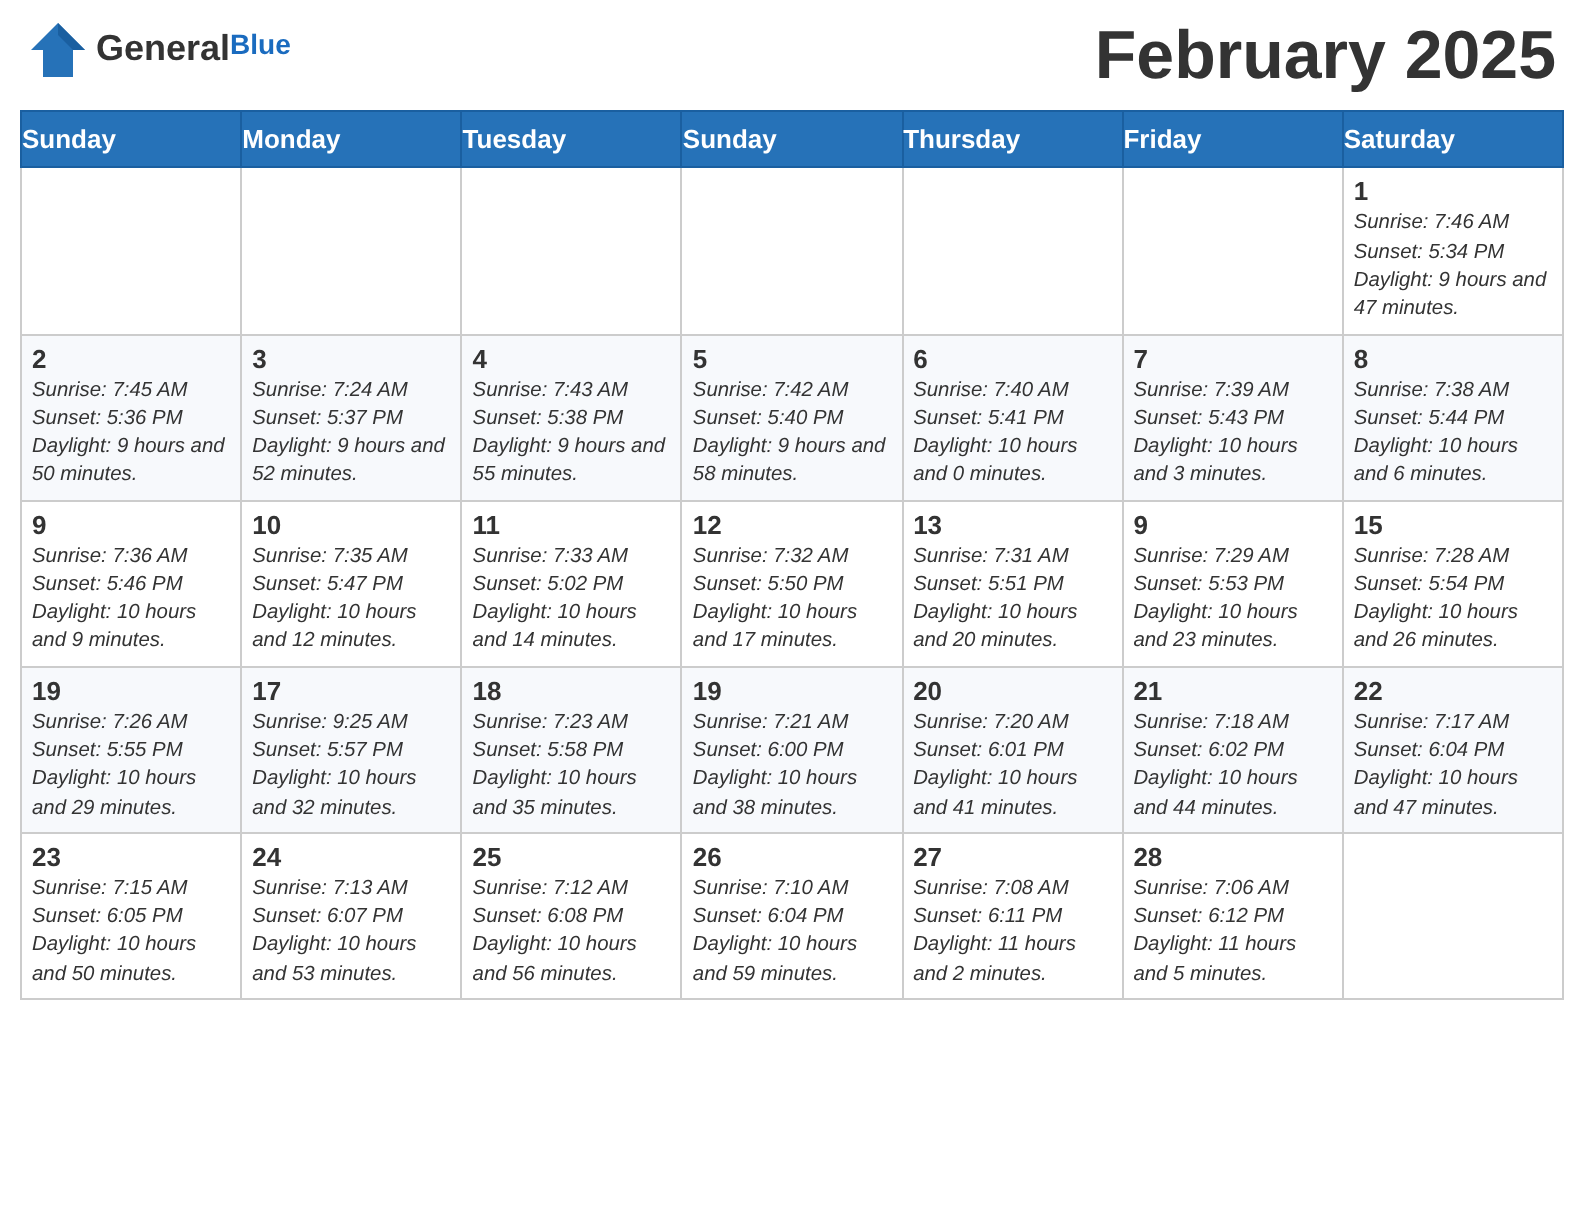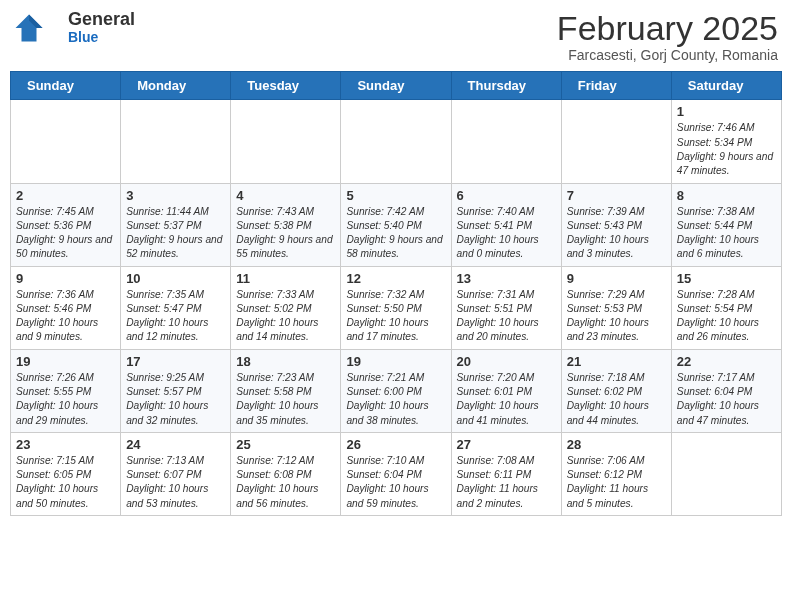--- a/index.html
+++ b/index.html
@@ -17,62 +17,61 @@
       margin-bottom: 8px;
       padding: 0 4px;
     }
     .logo {
       display: flex;
       align-items: center;
       gap: 4px;
     }
     .logo-text {
       display: flex;
-      flex-direction: column;
+      flex-direction: row;
       line-height: 1.1;
-      margin-left: 20px;
     }
     .logo-general {
       font-size: 18px;
       font-weight: bold;
       color: #333;
     }
     .logo-blue {
       font-size: 14px;
       font-weight: bold;
       color: #1a6bbf;
     }
     .logo-icon {
       width: 30px;
       height: 30px;
     }
     .title-block {
       text-align: right;
     }
     .month-title {
       font-size: 34px;
-      font-weight: normal;
+      font-weight: bold;
       color: #333;
       line-height: 1.1;
     }
     .location {
       font-size: 14px;
       color: #555;
     }
     .calendar {
       width: 100%;
       border-collapse: collapse;
       border: 1px solid #ccc;
     }
     .calendar th {
       background-color: #2672b8;
       color: white;
       font-size: 13px;
       font-weight: bold;
-      padding: 6px 16px;
+      padding: 6px 0;
       text-align: left;
       border: 1px solid #1a5fa0;
     }
     .calendar td {
       vertical-align: top;
       border: 1px solid #ccc;
       padding: 4px 5px;
       width: calc(100% / 7);
       min-height: 80px;
       background: #fff;
@@ -106,21 +105,20 @@
       <polygon points="20,2 38,20 30,20 30,38 10,38 10,20 2,20" fill="#2672b8"></polygon>
       <polygon points="20,2 38,20 30,20 20,10" fill="#1a5fa0"></polygon>
     </svg>
     <div class="logo-text">
       <span class="logo-general">General</span>
       <span class="logo-blue">Blue</span>
     </div>
   </div>
   <div class="title-block">
     <div class="month-title">February 2025</div>
-    <div class="location">Farcasesti, Gorj County, Romania</div>
   </div>
 </div>
 
 <table class="calendar">
   <thead>
     <tr>
     <th>Sunday</th>
         <th>Monday</th>
         <th>Tuesday</th>
         <th>Sunday</th>
@@ -146,21 +144,21 @@
       </tr>
       <tr>
         <td>
           <span class="day-num">2</span>
           <div class="day-info">Sunrise: 7:45 AM
 Sunset: 5:36 PM
 Daylight: 9 hours and 50 minutes.</div>
         </td>
         <td>
           <span class="day-num">3</span>
-          <div class="day-info">Sunrise: 11:44 AM
+          <div class="day-info">Sunrise: 7:24 AM
 Sunset: 5:37 PM
 Daylight: 9 hours and 52 minutes.</div>
         </td>
         <td>
           <span class="day-num">4</span>
           <div class="day-info">Sunrise: 7:43 AM
 Sunset: 5:38 PM
 Daylight: 9 hours and 55 minutes.</div>
         </td>
         <td>

